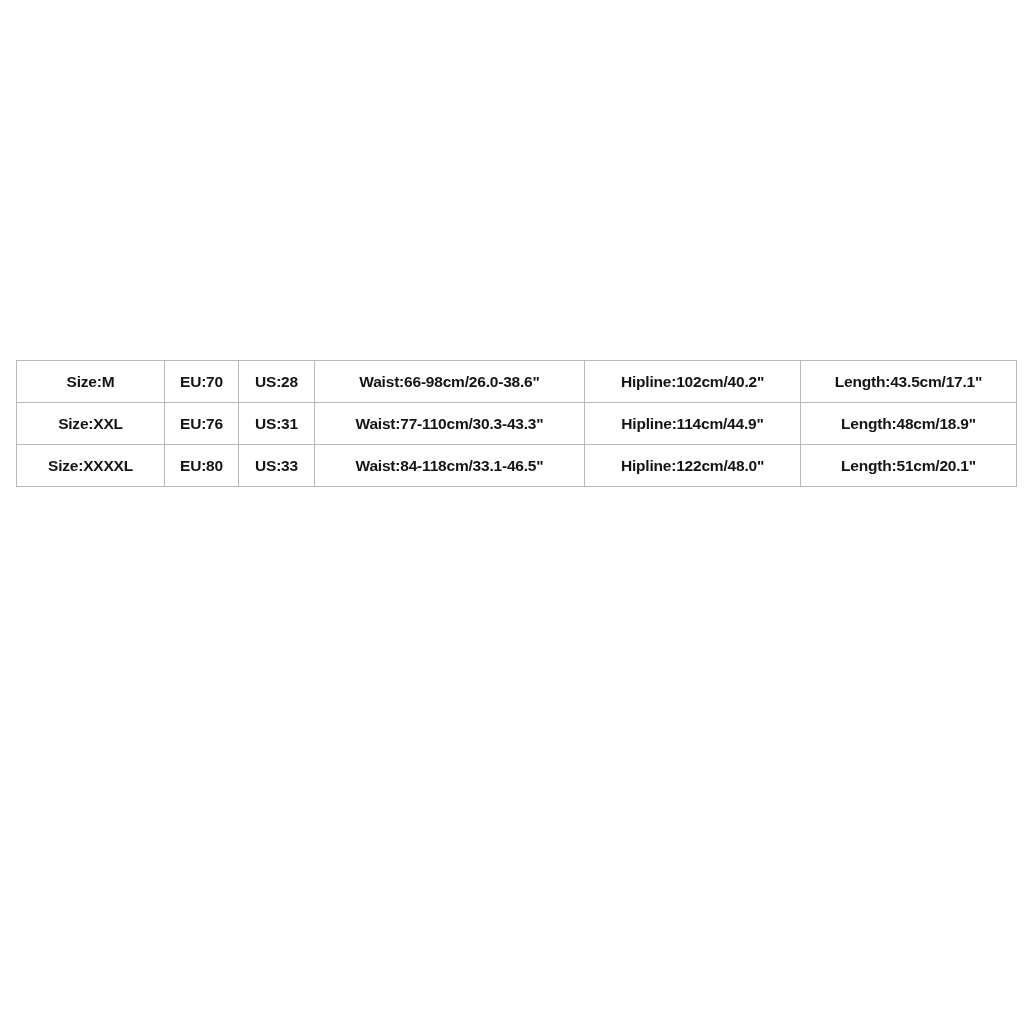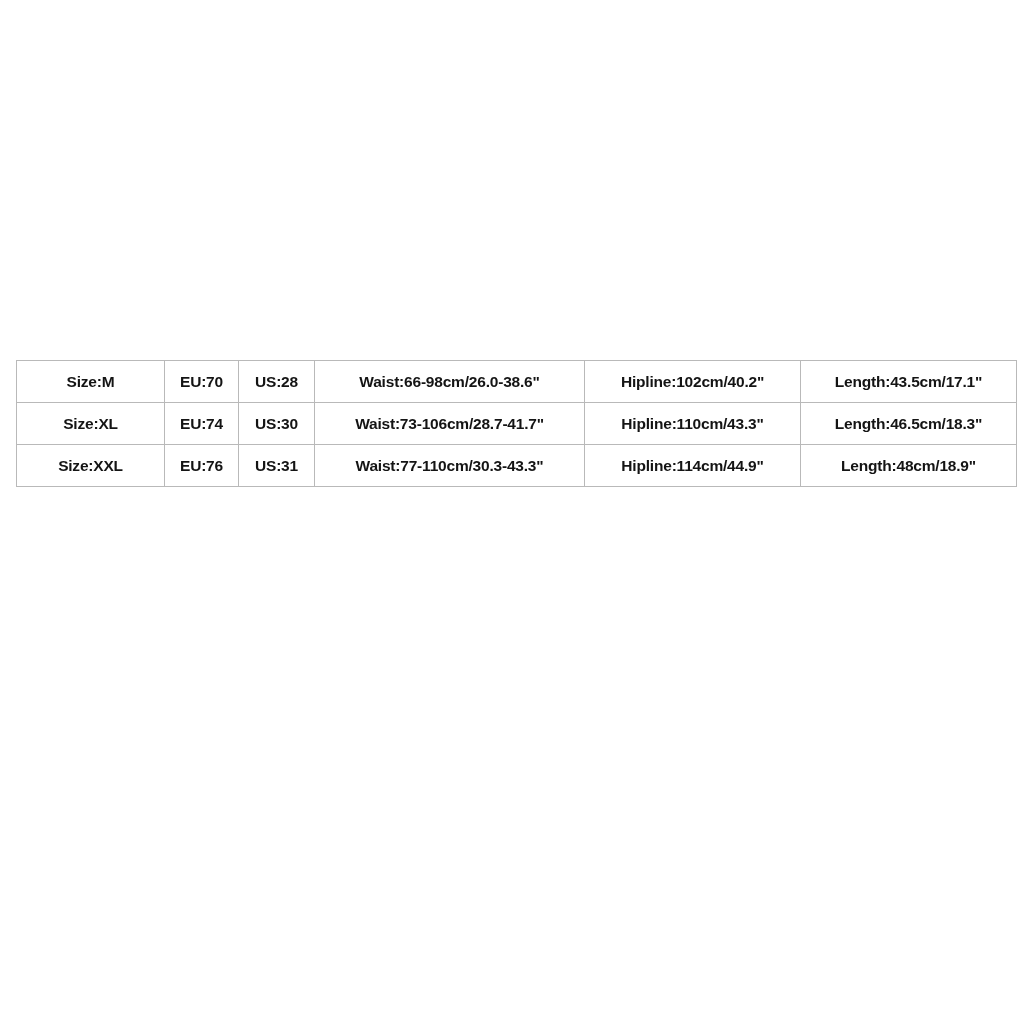--- a/index.html
+++ b/index.html
@@ -68,31 +68,31 @@
       <tbody>
         <tr>
           <td>Size:M</td>
           <td>EU:70</td>
           <td>US:28</td>
           <td>Waist:66-98cm/26.0-38.6"</td>
           <td>Hipline:102cm/40.2"</td>
           <td>Length:43.5cm/17.1"</td>
         </tr>
         <tr>
-          <td>Size:XL</td>
-          <td>EU:74</td>
-          <td>US:30</td>
-          <td>Waist:73-106cm/28.7-41.7"</td>
-          <td>Hipline:110cm/43.3"</td>
-          <td>Length:46.5cm/18.3"</td>
-        </tr>
-        <tr>
           <td>Size:XXL</td>
           <td>EU:76</td>
           <td>US:31</td>
           <td>Waist:77-110cm/30.3-43.3"</td>
           <td>Hipline:114cm/44.9"</td>
           <td>Length:48cm/18.9"</td>
         </tr>
+        <tr>
+          <td>Size:XXXXL</td>
+          <td>EU:80</td>
+          <td>US:33</td>
+          <td>Waist:84-118cm/33.1-46.5"</td>
+          <td>Hipline:122cm/48.0"</td>
+          <td>Length:51cm/20.1"</td>
+        </tr>
       </tbody>
     </table>
   </div>
 </div>
 
 </body></html>

